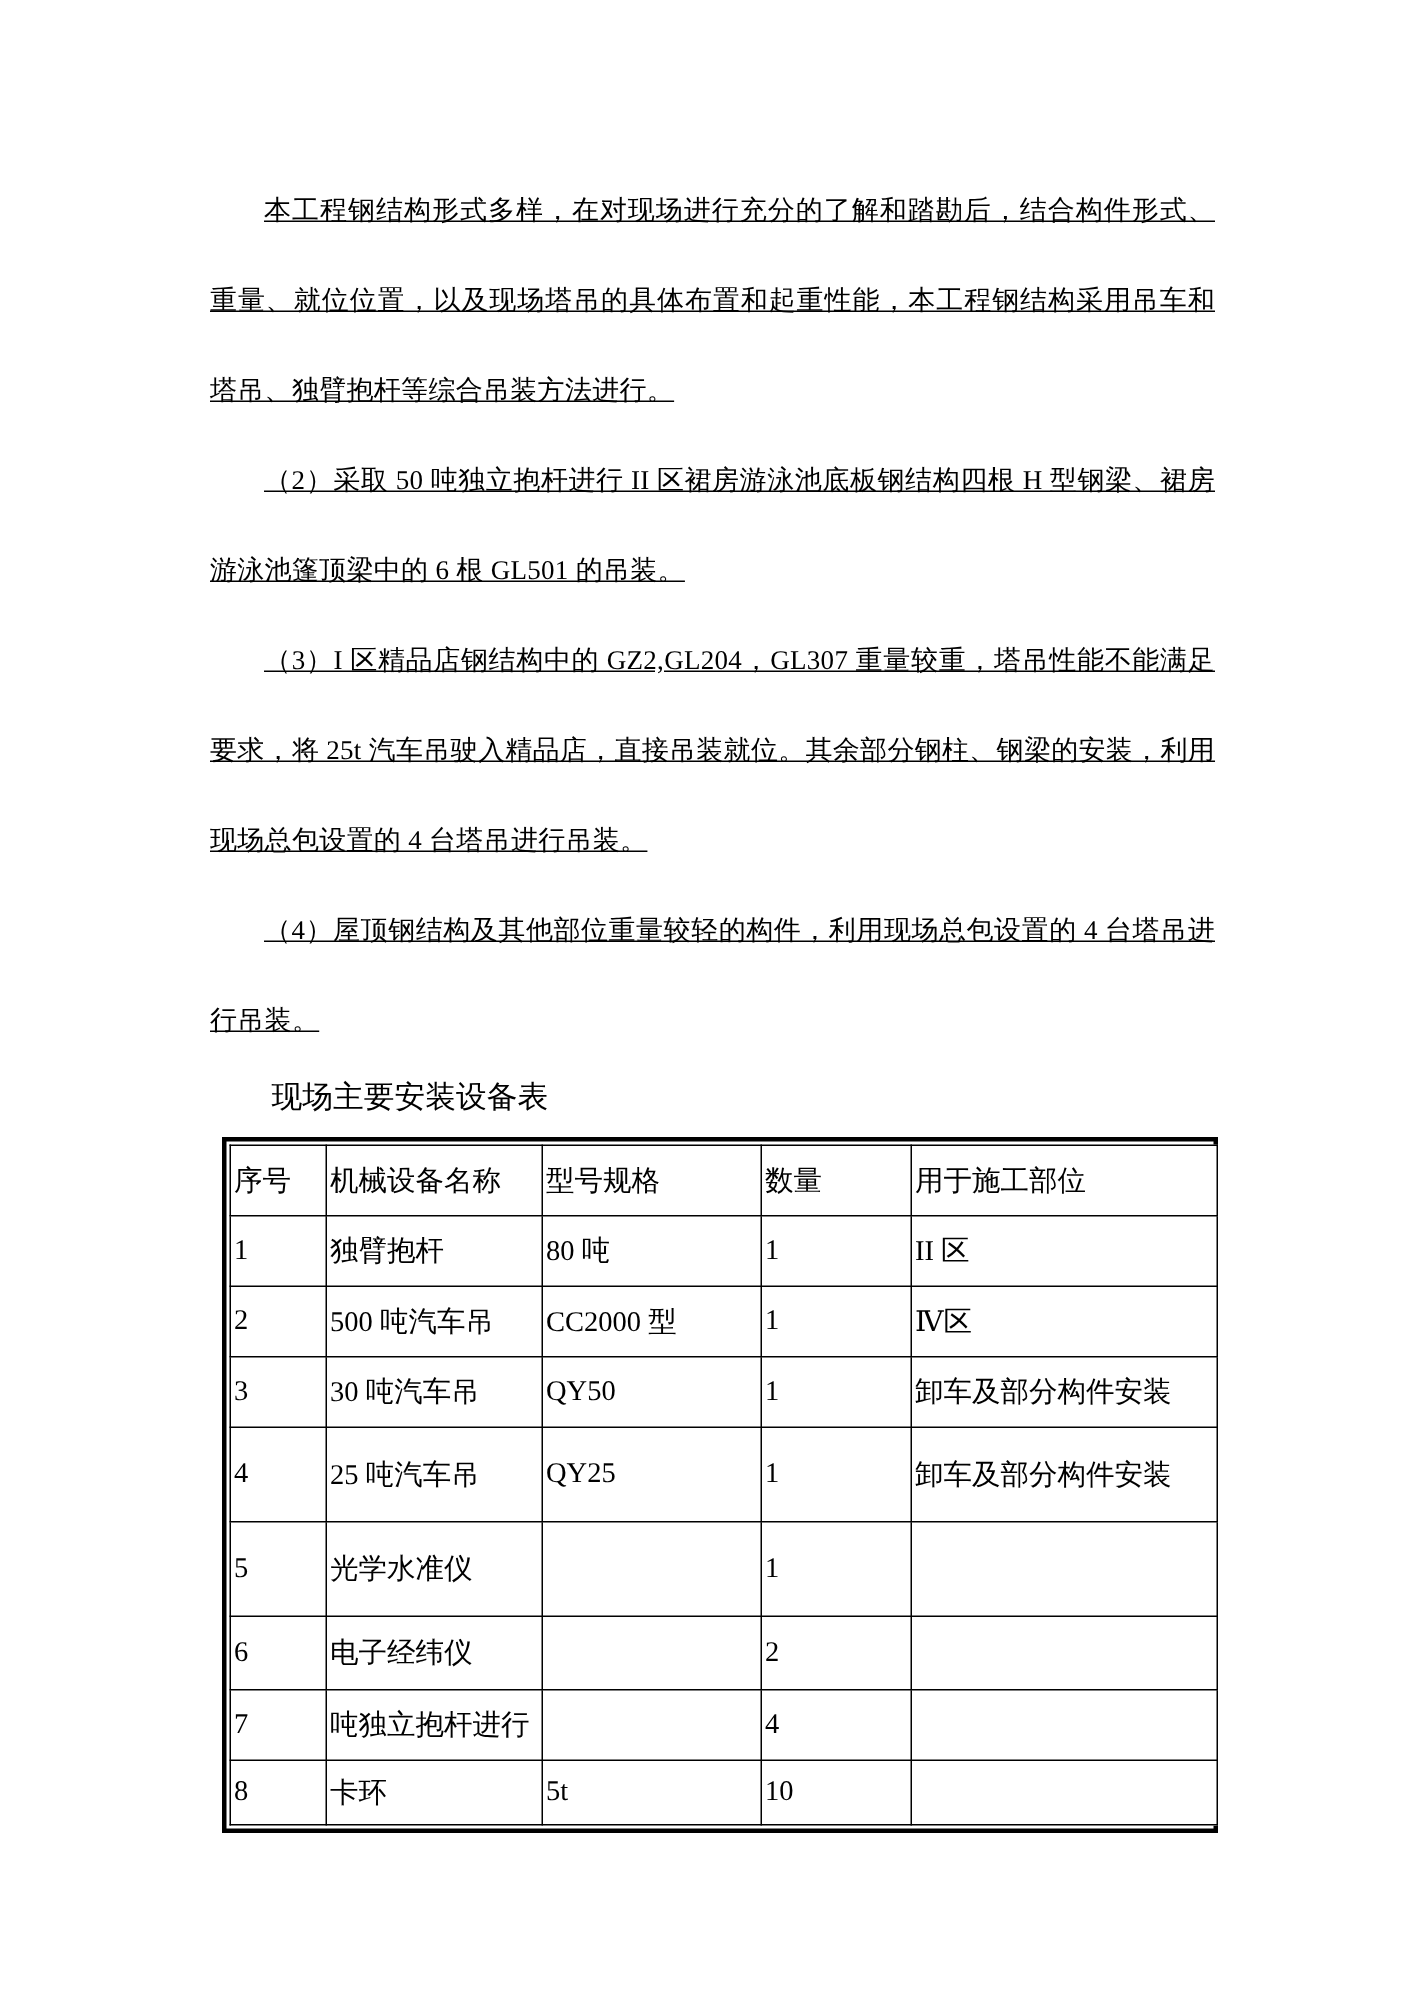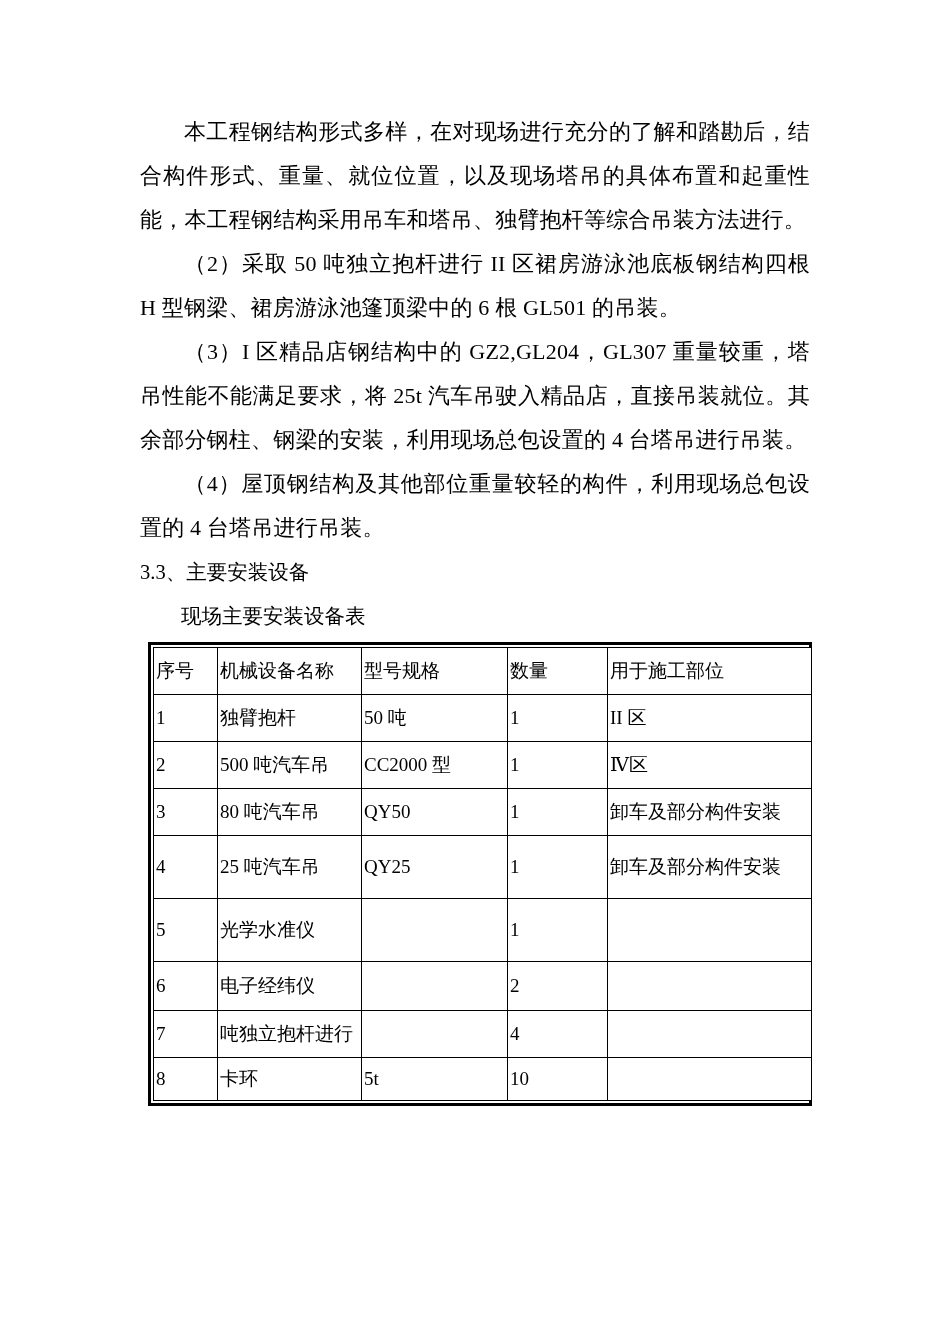--- a/index.html
+++ b/index.html
@@ -21,26 +21,27 @@
     height: 1344px;
     background: #ffffff;
     box-sizing: border-box;
     padding: 110px 140px 0 140px;
   }
   .body-block {
     width: 670px;
   }
   p.para {
     margin: 0;
-    font-size: 22px;
-    line-height: 44px;
+    font-size: 18px;
+    line-height: 60px;
     text-align: justify;
     text-justify: inter-ideograph;
     letter-spacing: 0.2px;
     font-family: "Liberation Serif", "DejaVu Serif", serif;
+    text-decoration: underline;
   }
   p.para.indent {
     text-indent: 2em;
   }
   h3.heading {
     margin: 0;
     font-size: 20.5px;
     line-height: 44px;
     font-weight: normal;
     text-indent: 0;
@@ -106,21 +107,20 @@
 
 
 
     <p class="para indent">（2）采取 50 吨独立抱杆进行 II 区裙房游泳池底板钢结构四根 H 型钢梁、裙房游泳池篷顶梁中的 6 根 GL501 的吊装。</p>
 
     <p class="para indent">（3）I 区精品店钢结构中的 GZ2,GL204，GL307 重量较重，塔吊性能不能满足要求，将 25t 汽车吊驶入精品店，直接吊装就位。其余部分钢柱、钢梁的安装，利用现场总包设置的 4 台塔吊进行吊装。</p>
 
     <p class="para indent">（4）屋顶钢结构及其他部位重量较轻的构件，利用现场总包设置的 4 台塔吊进行吊装。</p>
 
 
-    <h3 class="heading">3.3、主要安装设备</h3>
 
     <p class="table-caption">现场主要安装设备表</p>
 
   </div>
 
   <div class="table-wrap">
     <table class="equip">
       <colgroup>
         <col class="c0">
           <col class="c1">
@@ -134,34 +134,34 @@
           <td>机械设备名称</td>
           <td>型号规格</td>
           <td>数量</td>
           <td>用于施工部位</td>
         </tr>
       </thead>
       <tbody>
         <tr class="row-1">
           <td>1</td>
           <td>独臂抱杆</td>
-          <td>50 吨</td>
+          <td>80 吨</td>
           <td>1</td>
           <td>II 区</td>
         </tr>
         <tr class="row-2">
           <td>2</td>
           <td>500 吨汽车吊</td>
           <td>CC2000  型</td>
           <td>1</td>
           <td>Ⅳ区</td>
         </tr>
         <tr class="row-3">
           <td>3</td>
-          <td>80 吨汽车吊</td>
+          <td>30 吨汽车吊</td>
           <td>QY50</td>
           <td>1</td>
           <td class="nowrap">卸车及部分构件安装</td>
         </tr>
         <tr class="row-4">
           <td>4</td>
           <td>25 吨汽车吊</td>
           <td>QY25</td>
           <td>1</td>
           <td class="nowrap">卸车及部分构件安装</td>

